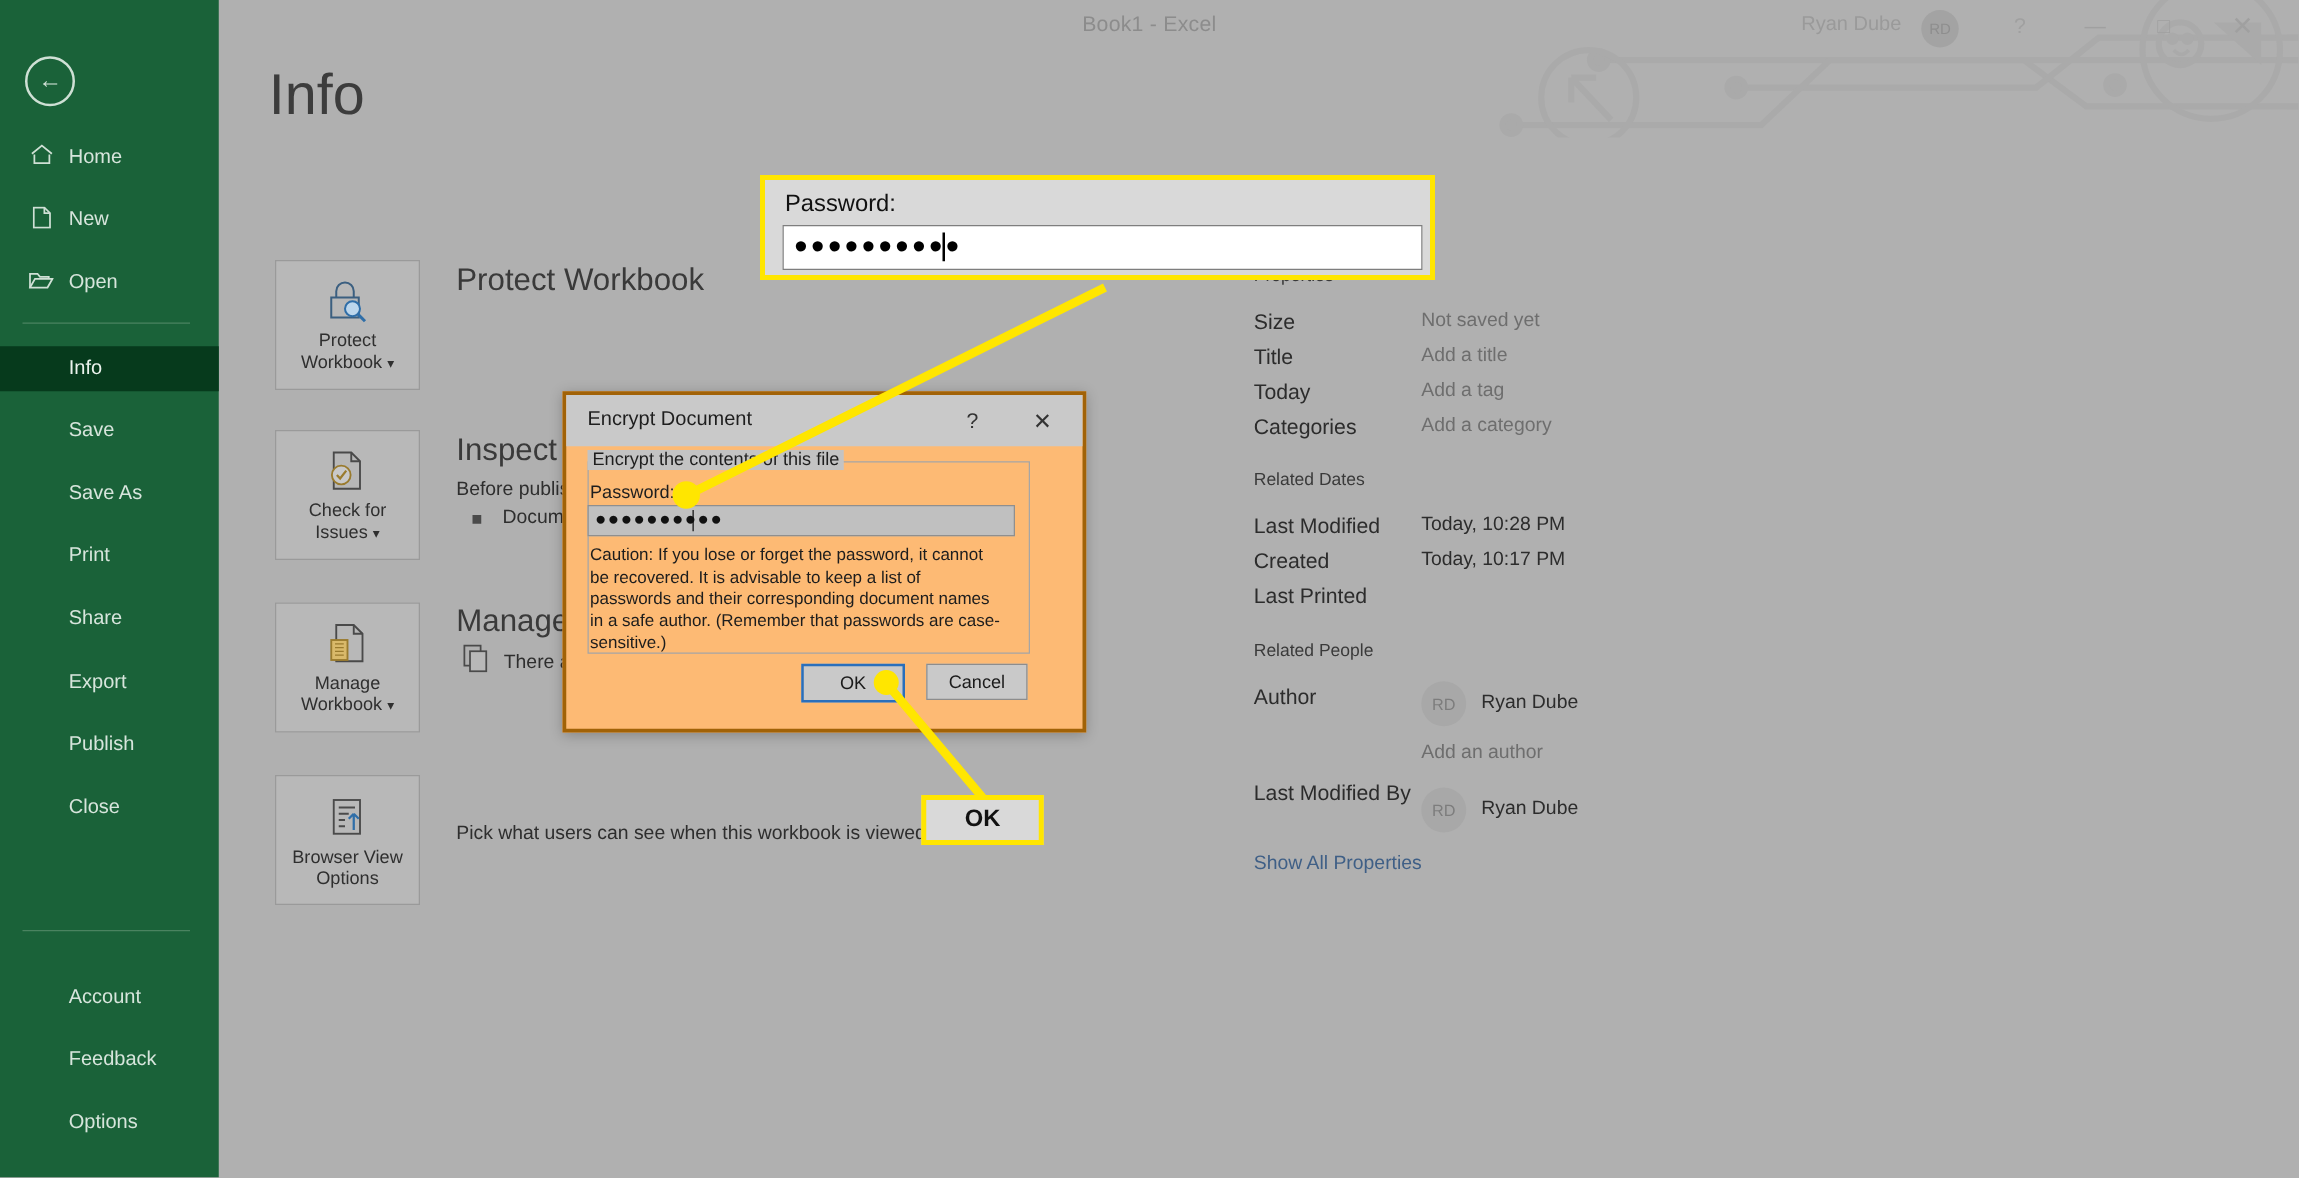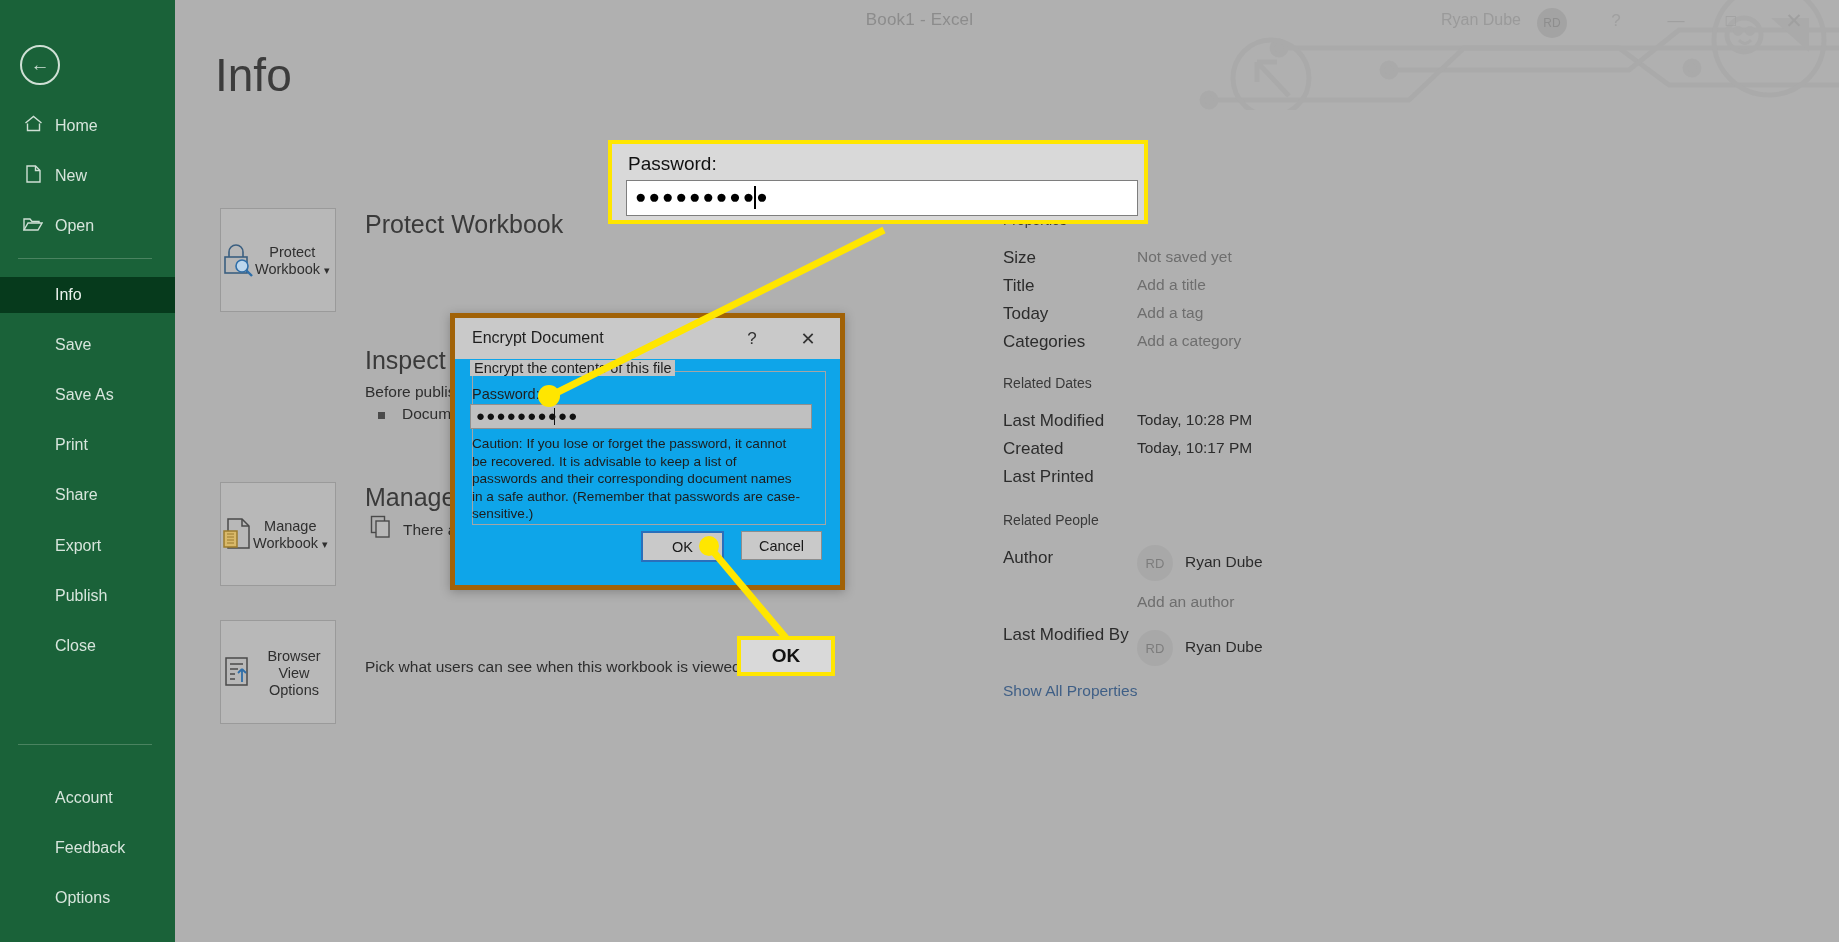--- a/index.html
+++ b/index.html
@@ -35,41 +35,41 @@
   .nav-item .ico{position:absolute;left:22px;width:22px;text-align:center;font-size:17px;color:#cfe0d5;}
   .nav-item .lbl{position:absolute;left:55px;}
   .nav-item.sel{background:#063a1c;color:#eaf2ec;}
   .nav-sep{position:absolute;left:18px;width:134px;height:1px;background:#4a8360;}
 
   
   .main{position:absolute;left:175px;top:0;right:0;bottom:0;}
   .page-title{position:absolute;left:40px;top:48px;font-size:46px;color:#3c3c3c;font-weight:300;}
 
   .card{position:absolute;width:114px;height:102px;border:1px solid #9a9a9a;background:#b8b8b8;
-    display:flex;flex-direction:row;align-items:center;justify-content:flex-start;}
+    display:flex;flex-direction:column;align-items:center;justify-content:center;}
   .card .cico{height:42px;display:flex;align-items:center;justify-content:center;}
   .card .ctxt{font-size:14.5px;color:#2f2f2f;line-height:17px;text-align:center;margin-top:3px;}
 
   .sec-h{position:absolute;font-size:25px;color:#3a3a3a;font-weight:300;}
   .sec-d{position:absolute;font-size:15.5px;color:#2e2e2e;}
   .sec-b{position:absolute;font-size:15.5px;color:#2e2e2e;}
   .bullet{position:absolute;width:7px;height:7px;background:#4a4a4a;}
 
   
   .rh{position:absolute;font-size:14px;color:#3a3a3a;font-weight:300;}
   .rk{position:absolute;font-size:17px;color:#2c2c2c;}
   .rv{position:absolute;font-size:15.5px;color:#6e6e6e;}
   .rv.dark{color:#2c2c2c;}
   .pav{position:absolute;width:36px;height:36px;border-radius:50%;background:#a8a8a8;color:#7d7d7d;
     font-size:13px;display:flex;align-items:center;justify-content:center;}
   .link{position:absolute;font-size:15.5px;color:#3f5f86;}
 
   
-  .dlg{position:absolute;left:450px;top:313px;width:385px;height:267px;background:#0ea5e9;
-    border:5px solid #a16207;box-shadow:0 2px 10px rgba(0,0,0,.25);}
+  .dlg{position:absolute;left:450px;top:313px;width:385px;height:267px;background:#fdba74;
+    border:3px solid #a16207;box-shadow:0 2px 10px rgba(0,0,0,.25);padding-left:28px;}
   .dlg-tb{position:absolute;left:0;top:0;width:100%;height:41px;background:#c9c9c9;}
   .dlg-title{position:absolute;left:17px;top:11px;font-size:16px;color:#1e1e1e;}
   .dlg-help{position:absolute;right:74px;top:9px;width:28px;height:24px;font-size:17px;color:#333;
     display:flex;align-items:center;justify-content:center;}
   .dlg-close{position:absolute;right:12px;top:9px;width:40px;height:24px;font-size:18px;color:#333;
     display:flex;align-items:center;justify-content:center;}
   .dlg-group{position:absolute;left:17px;top:53px;width:352px;height:152px;border:1px solid #a5a5a5;}
   .dlg-glabel{position:absolute;left:470px;top:360px;font-size:14.5px;color:#1e1e1e;background:#c3c3c3;padding:0 4px;}
   .dlg-pwlabel{position:absolute;left:472px;top:386px;font-size:14.5px;color:#1e1e1e;}
   .dlg-input{position:absolute;left:470px;top:404px;width:340px;height:23px;background:#c0c0c0;
@@ -210,20 +210,31 @@
           <path d="M8 15 V10 a7 7 0 0 1 14 0 v5"></path>
           <rect x="4" y="15" width="22" height="16"></rect>
           <circle cx="21" cy="24" r="6" fill="#bcd6ec" stroke="#2f6ea8"></circle>
           <path d="M25.5 28.5 L31 34" stroke="#2f6ea8" stroke-width="2.4"></path>
         </svg>
       </div>
       <div class="ctxt">Protect<br>Workbook <span style="font-size:11px">▾</span></div>
     </div>
     <div class="sec-h" style="left:190px;top:210px">Protect Workbook</div>
 
+    <div class="card" style="left:45px;top:344px">
+      <div class="cico">
+        <svg width="32" height="34" viewBox="0 0 32 34" fill="none" stroke="#4a4a4a" stroke-width="1.5">
+          <path d="M5 2 H19 L26 9 V31 H5 Z"></path>
+            <path d="M19 2 V9 H26"></path>
+          <circle cx="11" cy="20" r="7.5" fill="#c9c9c9" stroke="#9a7b2e"></circle>
+          <path d="M7.5 20 l2.6 2.8 L15 16.5" stroke="#9a7b2e" stroke-width="1.8"></path>
+        </svg>
+      </div>
+      <div class="ctxt">Check for<br>Issues <span style="font-size:11px">▾</span></div>
+    </div>
     <div class="sec-h" style="left:190px;top:346px">Inspect Workbook</div>
     <div class="sec-d" style="left:190px;top:383px">Before publishing this file, be aware that it contains:</div>
     <div class="bullet" style="left:203px;top:412px"></div>
     <div class="sec-b" style="left:227px;top:405px">Document properties and author's name</div>
 
     <div class="card" style="left:45px;top:482px">
       <div class="cico">
         <svg width="32" height="34" viewBox="0 0 32 34" fill="none" stroke="#4a4a4a" stroke-width="1.5">
           <path d="M7 2 H21 L28 9 V31 H7 Z"></path>
             <path d="M21 2 V9 H28"></path>

